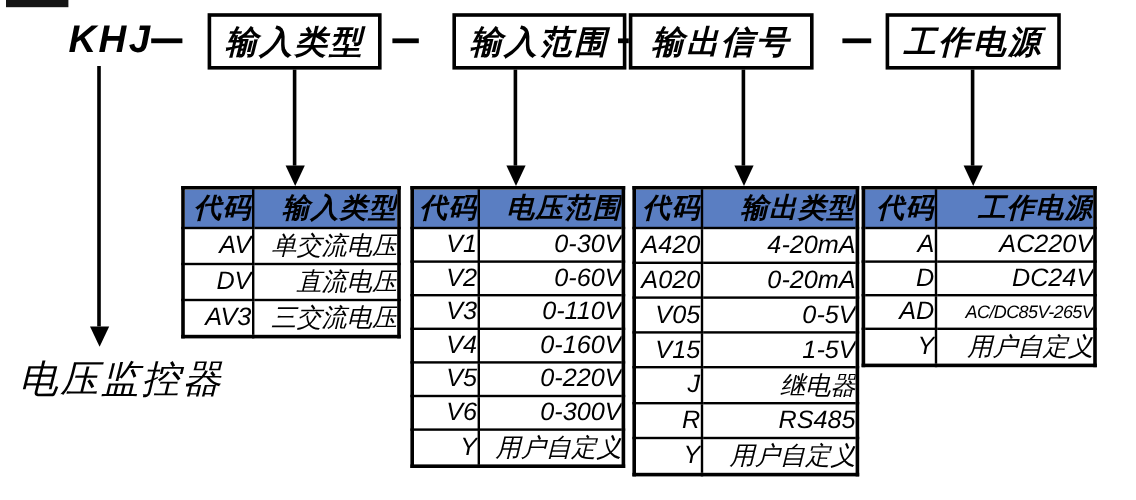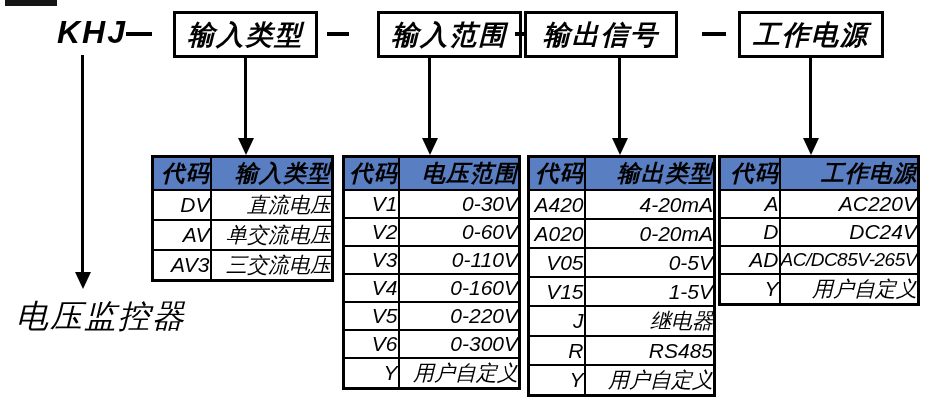--- a/index.html
+++ b/index.html
@@ -84,21 +84,21 @@
   }
   .lookup th {
     background: #5a7ec2;
     font-size: 23px;
     font-weight: bold;
     height: 30px;
     letter-spacing: 1px;
   }
   .lookup td { font-size: 21px; height: 26px; }
   .t3 td { height: 27px; }
-  td.small-text { font-size: 19px; letter-spacing: -0.5px; }
+  td.small-text { font-size: 15px; letter-spacing: -0.5px; }
 </style>
 </head>
 <body>
 
 <div class="canvas">
 
   <div class="artifact-bar"></div>
 
   <div class="khj">KHJ</div>
 
@@ -151,28 +151,28 @@
         <col style="width:122px">
       </colgroup>
     <thead>
       <tr>
         <th style="background: rgb(90, 126, 194);">代码</th>
         <th style="background: rgb(90, 126, 194);">输入类型</th>
       </tr>
     </thead>
     <tbody>
       <tr>
+        <td>AV</td>
+        <td>单交流电压</td>
+      </tr>
+      <tr>
         <td>DV</td>
         <td>直流电压</td>
       </tr>
       <tr>
-        <td>AV</td>
-        <td>单交流电压</td>
-      </tr>
-      <tr>
         <td>AV3</td>
         <td>三交流电压</td>
       </tr>
     </tbody>
   </table>
 
   <table class="lookup t2" style="left:342px;top:155px">
     <colgroup>
         <col style="width:55px">
         <col style="width:121px">

